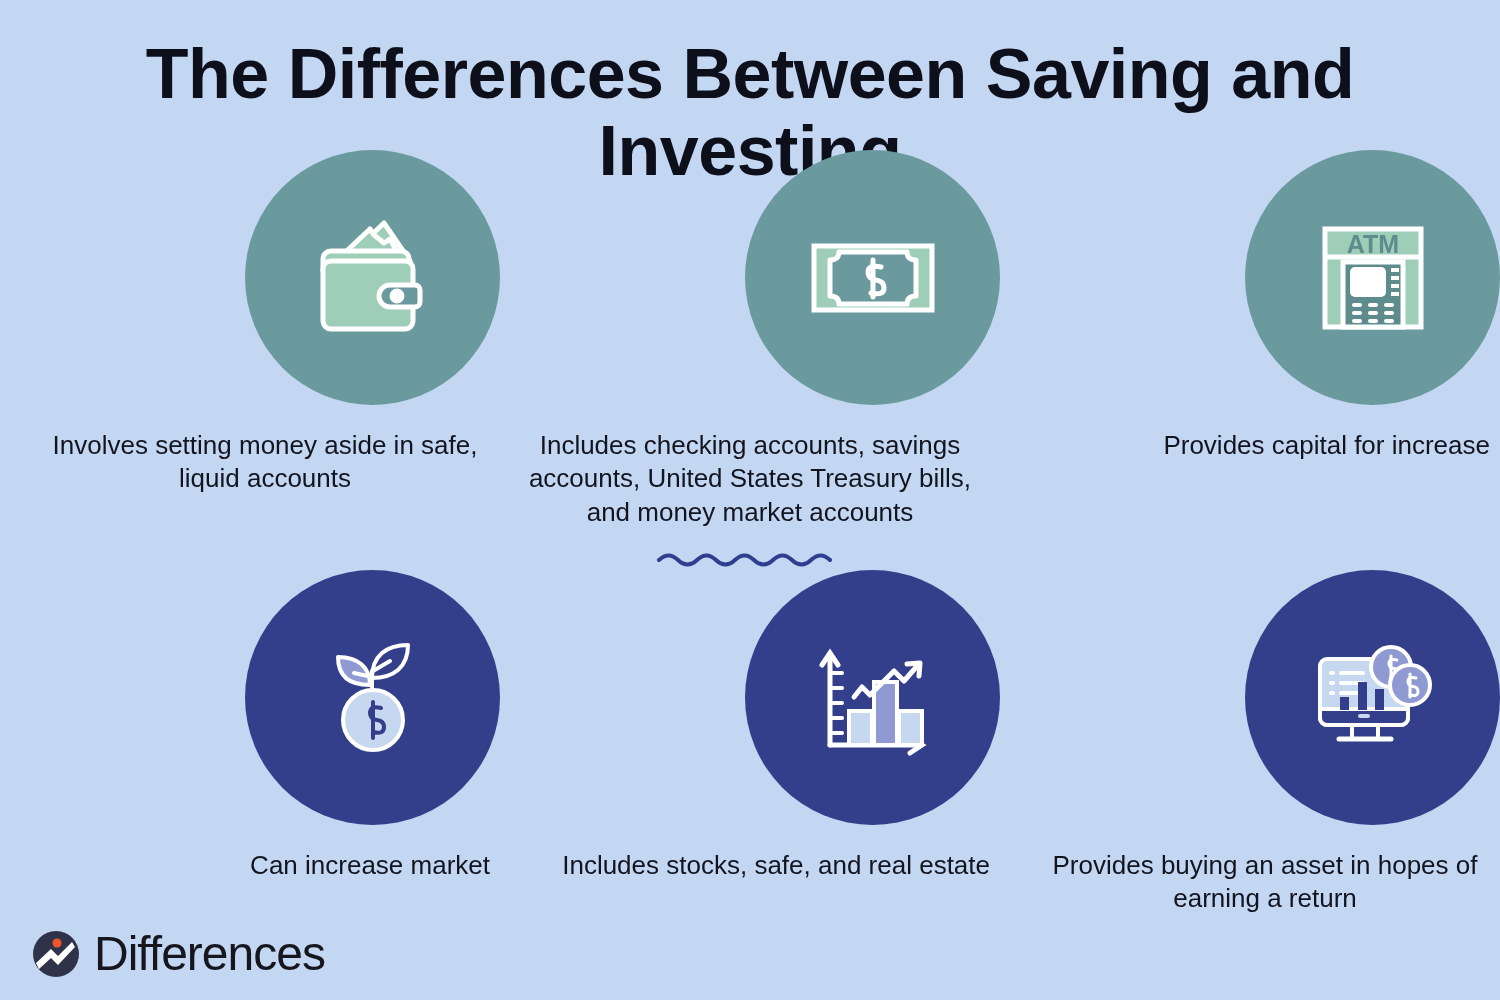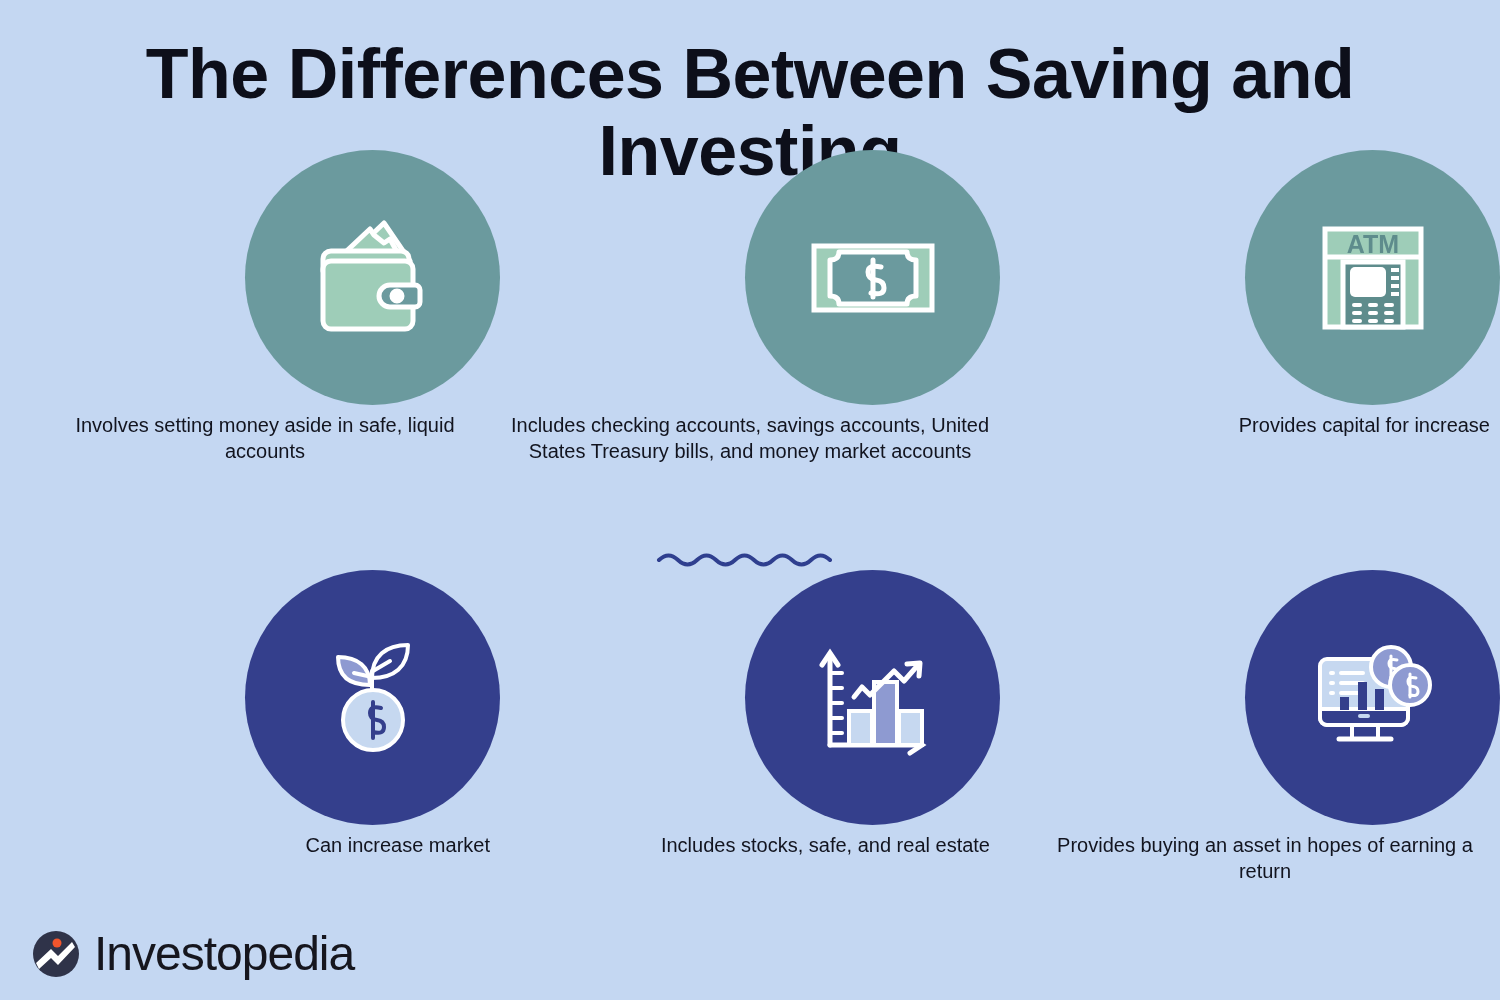--- a/index.html
+++ b/index.html
@@ -63,23 +63,23 @@
     border-radius: 50%;
     display: flex;
     align-items: center;
     justify-content: center;
     flex: 0 0 auto;
   }
   .circle-teal  { background: #6b9a9e; }
   .circle-navy  { background: #343f8c; }
 
   .caption {
-    margin-top: 8px;
+    margin-top: 24px;
     text-align: center;
-    font-size: 20px;
+    font-size: 26px;
     line-height: 1.28;
     color: #12141f;
     font-family: "Liberation Sans", sans-serif;
     max-width: 470px;
     padding: 0 10px;
     box-sizing: border-box;
   }
   .caption-wide { max-width: 500px; }
 
   
@@ -301,16 +301,16 @@
       <path d="M4 12 q9.5 -9 19 0 t19 0 t19 0 t19 0 t19 0 t19 0 t19 0 t19 0 t19 0" fill="none" stroke="#2f3f8f" stroke-width="4" stroke-linecap="round"></path>
     </svg>
   </div>
 
   <div class="logo">
     <svg width="48" height="48" viewBox="0 0 48 48">
       <circle cx="24" cy="24" r="23" fill="#2f3349"></circle>
       <path d="M4 33 L19 19 L26 26 L40 12 L43 17 L26 35 L19 28 L7 39 Z" fill="#ffffff"></path>
       <circle cx="25" cy="13" r="4.5" fill="#f2552c"></circle>
     </svg>
-    <div class="logo-word">Investopedia</div>
+    <div class="logo-word">Differences</div>
   </div>
 
 </div>
 
 </body></html>

